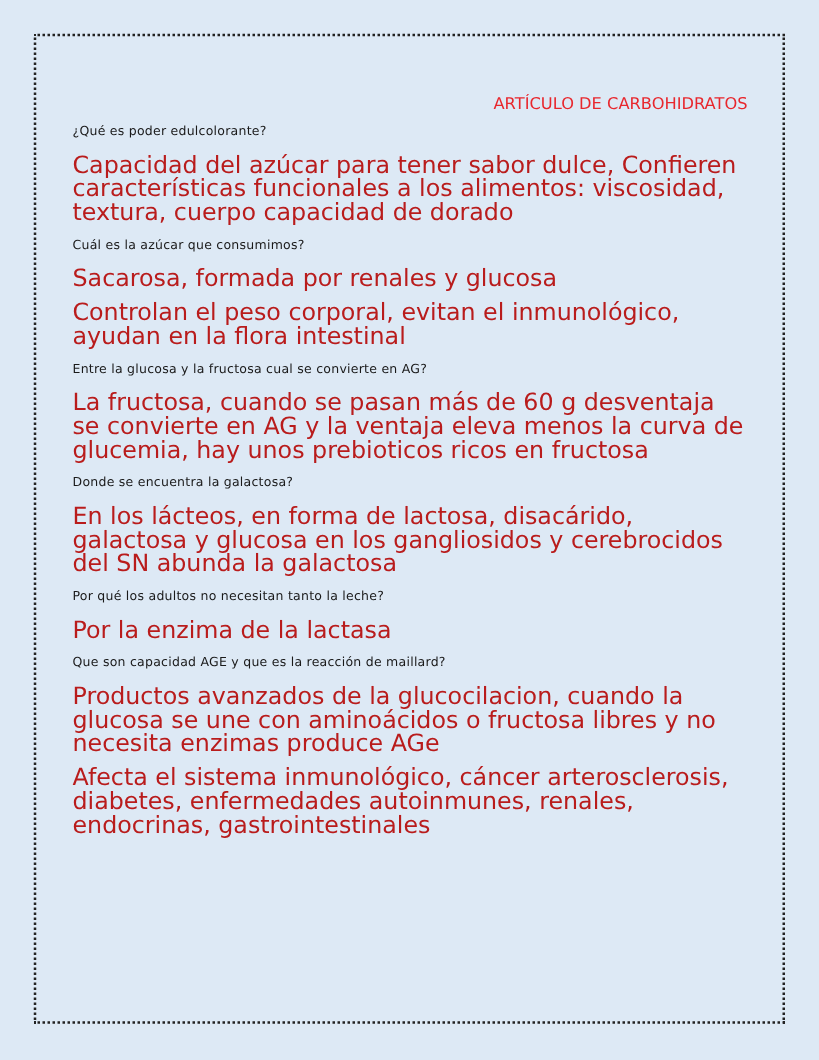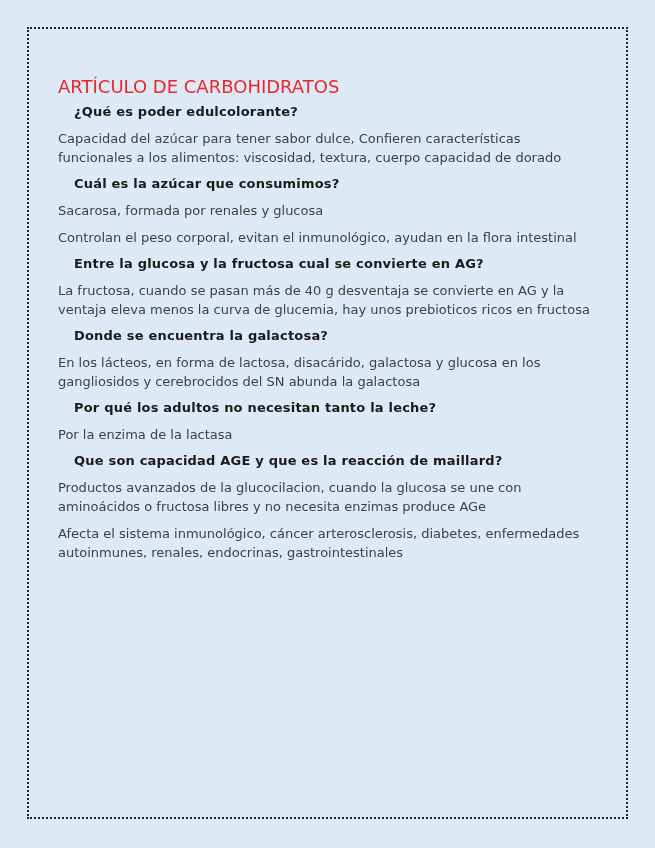--- a/index.html
+++ b/index.html
@@ -24,39 +24,39 @@
       border: 2px dotted #222;
       box-sizing: border-box;
     }
     .content {
       position: absolute;
       left: 58px;
       top: 76px;
       width: 540px;
     }
     .doc-title {
-      text-align: left;
+      text-align: right;
       color: #e8272d;
-      font-size: 18px;
+      font-size: 13px;
       margin: 0 0 6px 0;
       padding-left: 0px;
       letter-spacing: 0;
     }
     .q {
-      font-weight: bold;
-      font-size: 13px;
-      margin: 0 0 8px 16px;
+      font-weight: normal;
+      font-size: 10px;
+      margin: 0 0 8px 0;
       line-height: 18px;
       letter-spacing: 0.2px;
     }
     .a {
-      font-size: 13px;
+      font-size: 19px;
       margin: 0 0 8px 0;
       line-height: 19px;
-      color: #404040;
+      color: #b91c1c;
     }
   </style>
 </head>
 <body>
 
 <div class="page-frame"></div>
 
 <div class="content">
   <div class="doc-title">ARTÍCULO DE CARBOHIDRATOS</div>
 
@@ -69,21 +69,21 @@
     <div class="q">Cuál es la azúcar que consumimos?</div>
     <div class="a">Sacarosa, formada por renales y glucosa</div>
   </div>
 
   <div>
     <div class="a">Controlan el peso corporal, evitan el inmunológico, ayudan en la flora intestinal</div>
   </div>
 
   <div>
     <div class="q">Entre la glucosa y la fructosa cual se convierte en AG?</div>
-    <div class="a">La fructosa, cuando se pasan más de 40 g desventaja se convierte en AG y la ventaja eleva menos la curva de glucemia, hay unos prebioticos ricos en fructosa</div>
+    <div class="a">La fructosa, cuando se pasan más de 60 g desventaja se convierte en AG y la ventaja eleva menos la curva de glucemia, hay unos prebioticos ricos en fructosa</div>
   </div>
 
   <div>
     <div class="q">Donde se encuentra la galactosa?</div>
     <div class="a">En los lácteos, en forma de lactosa, disacárido, galactosa y glucosa en los gangliosidos y cerebrocidos del SN  abunda la galactosa</div>
   </div>
 
   <div>
     <div class="q">Por qué los adultos no necesitan tanto la leche?</div>
     <div class="a">Por la enzima de la lactasa</div>

